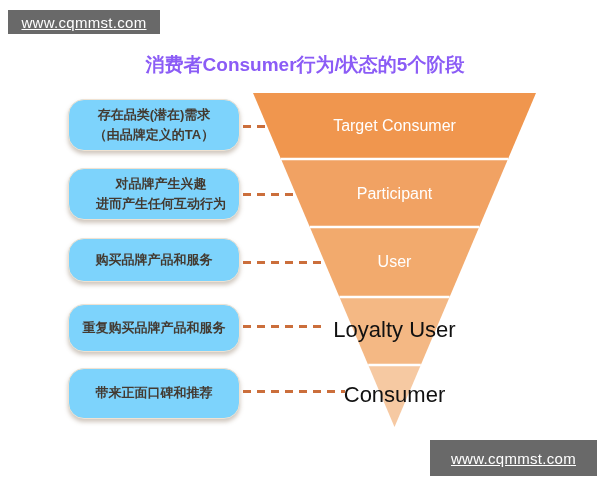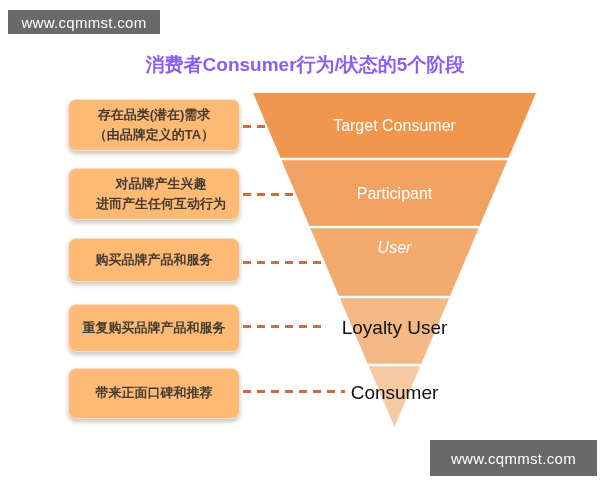--- a/index.html
+++ b/index.html
@@ -4,32 +4,32 @@
 <style>
   * { margin:0; padding:0; box-sizing:border-box; }
   html,body { width:600px; height:480px; }
   body {
     position:relative; width:600px; height:480px; background:#ffffff;
     font-family:"Liberation Sans","DejaVu Sans",sans-serif; overflow:hidden;
   }
   .watermark {
     position:absolute; background:#696969; color:#ffffff;
     display:flex; align-items:center; justify-content:center;
-    font-size:15px; letter-spacing:0.3px;
+    font-size:15px; letter-spacing:0.3px;text-decoration:underline;
   }
   .watermark.top { left:8px; top:10px; width:152px; height:24px; }
   .watermark.bottom { left:430px; top:440px; width:167px; height:36px; font-size:15px; }
   .title {
     position:absolute; left:85px; top:52px; width:440px;
     text-align:center; font-size:19px; font-weight:bold; color:#8b5cf6;
   }
   .funnel-svg { position:absolute; left:0; top:0; width:600px; height:480px; }
   .stage-box {
     position:absolute; left:68px; width:172px;
-    background:#fdba74; border:1px solid #EFE2D2; border-radius:8px;
+    background:#7dd3fc; border:1px solid #EFE2D2; border-radius:16px;
     box-shadow:0 3px 4px rgba(150,130,110,0.45);
     display:flex; align-items:center; justify-content:center;
     font-size:13px; font-weight:600; color:#433a31; text-align:center;
     line-height:1.55; white-space:pre-line; padding:4px 6px;
   }
   .box1 { top:99px;  height:52px; }
   .box2 { top:168px; height:52px;padding-left:20px; }
   .box3 { top:238px; height:44px; }
   .box4 { top:304px; height:48px; }
   .box5 { top:368px; height:51px; }
@@ -39,24 +39,24 @@
   }
   .c1 { left:243px; top:125px; width:26px; }
   .c2 { left:243px; top:193px; width:53px; }
   .c3 { left:243px; top:261px; width:82px; }
   .c4 { left:243px; top:325px; width:79px; }
   .c5 { left:243px; top:390px; width:102px; }
   .funnel-label {
     position:absolute; left:294px; width:201px; text-align:center;
   }
   .fl-white { color:#ffffff; font-size:16px; font-weight:400; }
-  .fl-dark  { color:#111111; font-size:19px; font-weight:400; }
+  .fl-dark  { color:#111111; font-size:22px; font-weight:400; }
   .fl1 { top:117px; }
   .fl2 { top:185px; }
-  .fl3 { top:239px;font-style:italic; }
+  .fl3 { top:253px; }
   .fl4 { top:317px; }
   .fl5 { top:382px; }
 </style>
 </head>
 <body>
 
 <div class="watermark top">www.cqmmst.com</div>
 
 <div class="title">消费者Consumer行为/状态的5个阶段</div>
 

